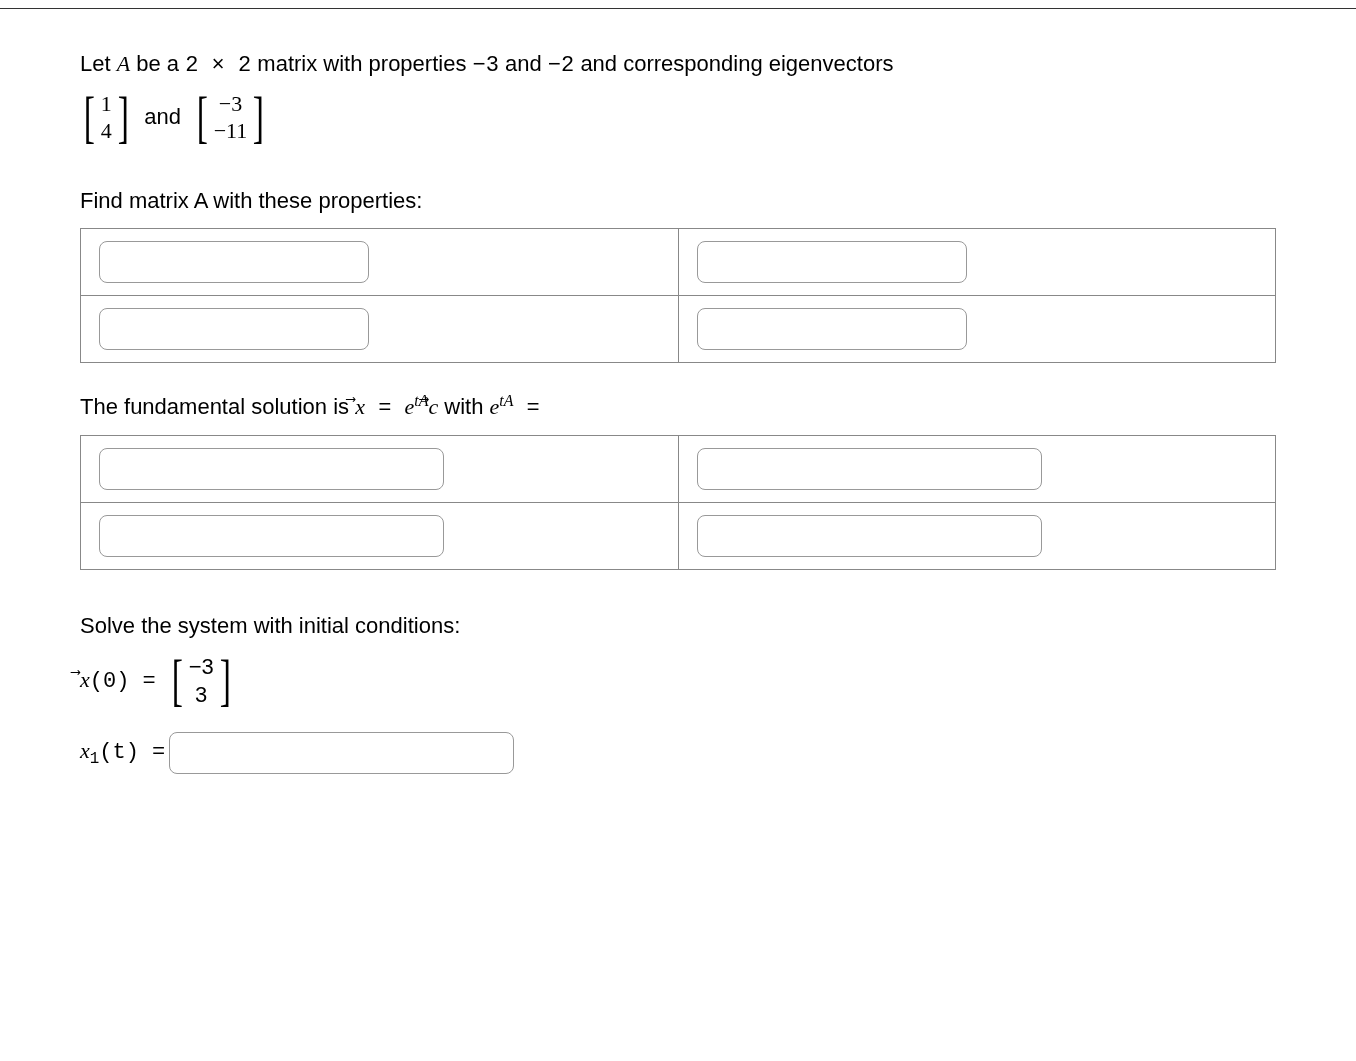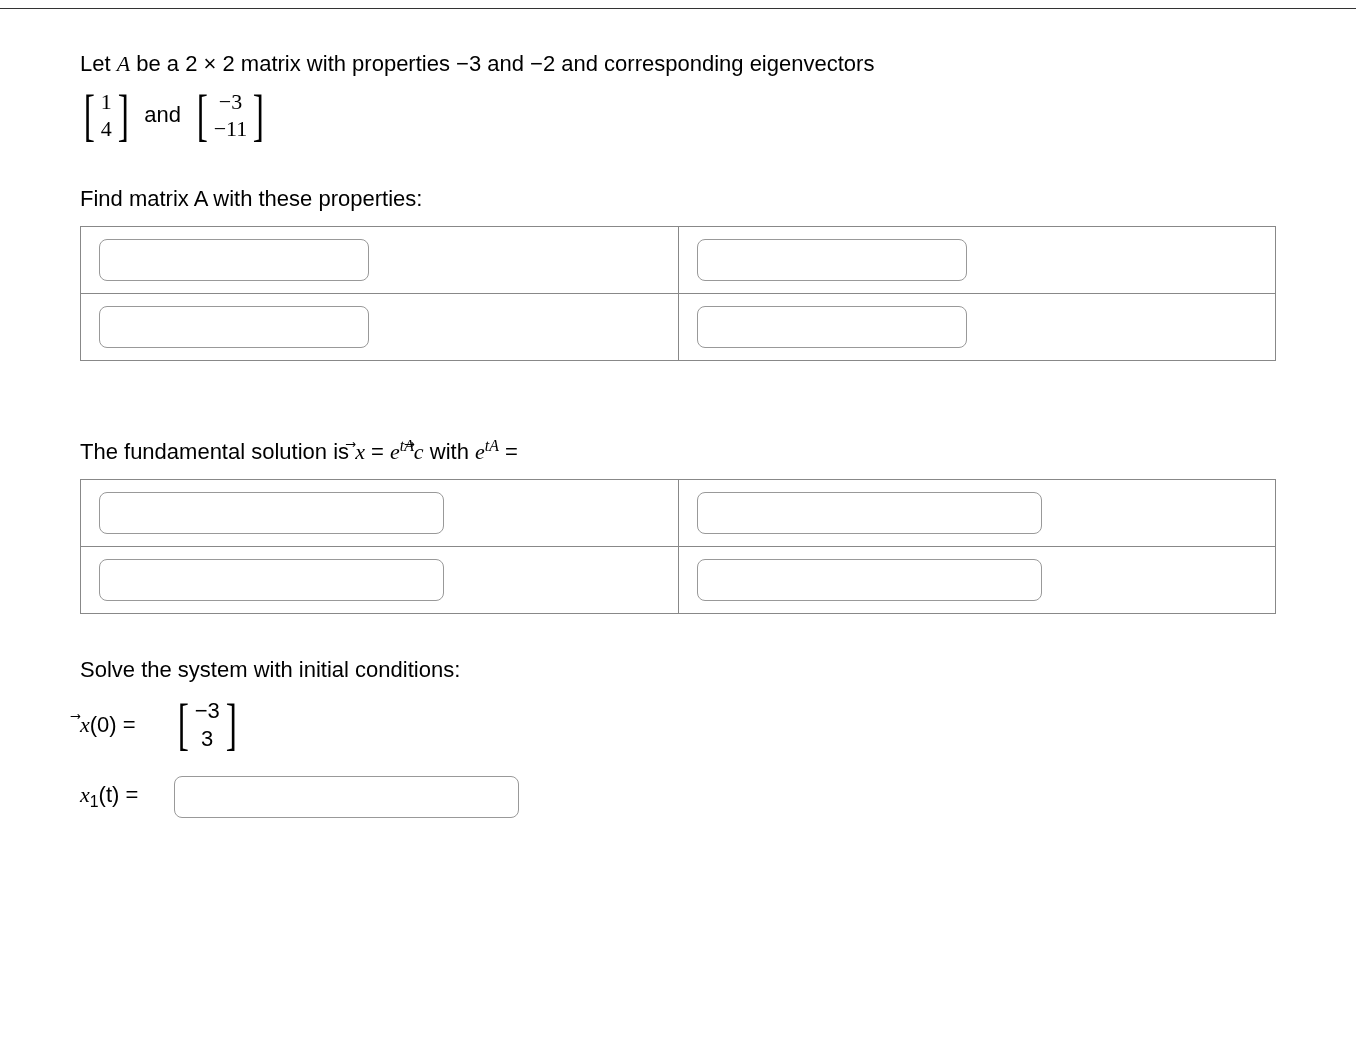--- a/index.html
+++ b/index.html
@@ -28,21 +28,21 @@
     }
     .problem-text {
       margin-bottom: 8px;
       line-height: 1.4;
     }
     .math {
       font-family: 'Cambria Math', 'STIX', 'Times New Roman', serif;
       font-style: italic;
     }
     .mathn {
-      font-family: Liberation Sans, sans-serif;
+      font-family: Liberation Mono, monospace;
       font-style: normal;
       text-align: center;
     }
     .bracket-row {
       display: inline-flex;
       align-items: center;
       vertical-align: middle;
       gap: 6px;
       font-family: 'Cambria Math', 'STIX', 'Times New Roman', serif;
     }
@@ -91,21 +91,21 @@
       font-size: 18px;
       background: #fff;
     }
     .answer-input.wide {
       width: 345px;
     }
     .eq-row {
       display: flex;
       align-items: center;
       margin-bottom: 24px;
-      gap: 10px;
+      gap: 4px;
     }
     .eq-label {
       font-family: 'Cambria Math', 'STIX', 'Times New Roman', serif;
       min-width: 84px;
     }
     .sup {
       font-size: 0.72em;
       vertical-align: super;
       position: relative;
     }
@@ -164,21 +164,21 @@
         <td><input class="answer-input" value="" style=""></td>
         <td><input class="answer-input" value="" style=""></td>
       </tr>
       <tr>
         <td><input class="answer-input" value="" style=""></td>
         <td><input class="answer-input" value="" style=""></td>
       </tr>
     </tbody>
       </table>
 
-    <div class="section-label" style="margin-top:76px;">
+    <div class="section-label" style="margin-top:29px;">
       <span>The fundamental solution is </span><span class="math vec-arrow">x</span><span class="mathn"> = </span><span class="math">e</span><span class="math sup">tA</span><span class="math vec-arrow">c</span><span> with </span><span class="math">e</span><span class="math sup">tA</span><span class="mathn"> =</span>
     </div>
 
     <table class="input-table">
       <tbody>
           <tr>
         <td><input class="answer-input wide" value="" style=""></td>
         <td><input class="answer-input wide" value="" style=""></td>
       </tr>
       <tr>

